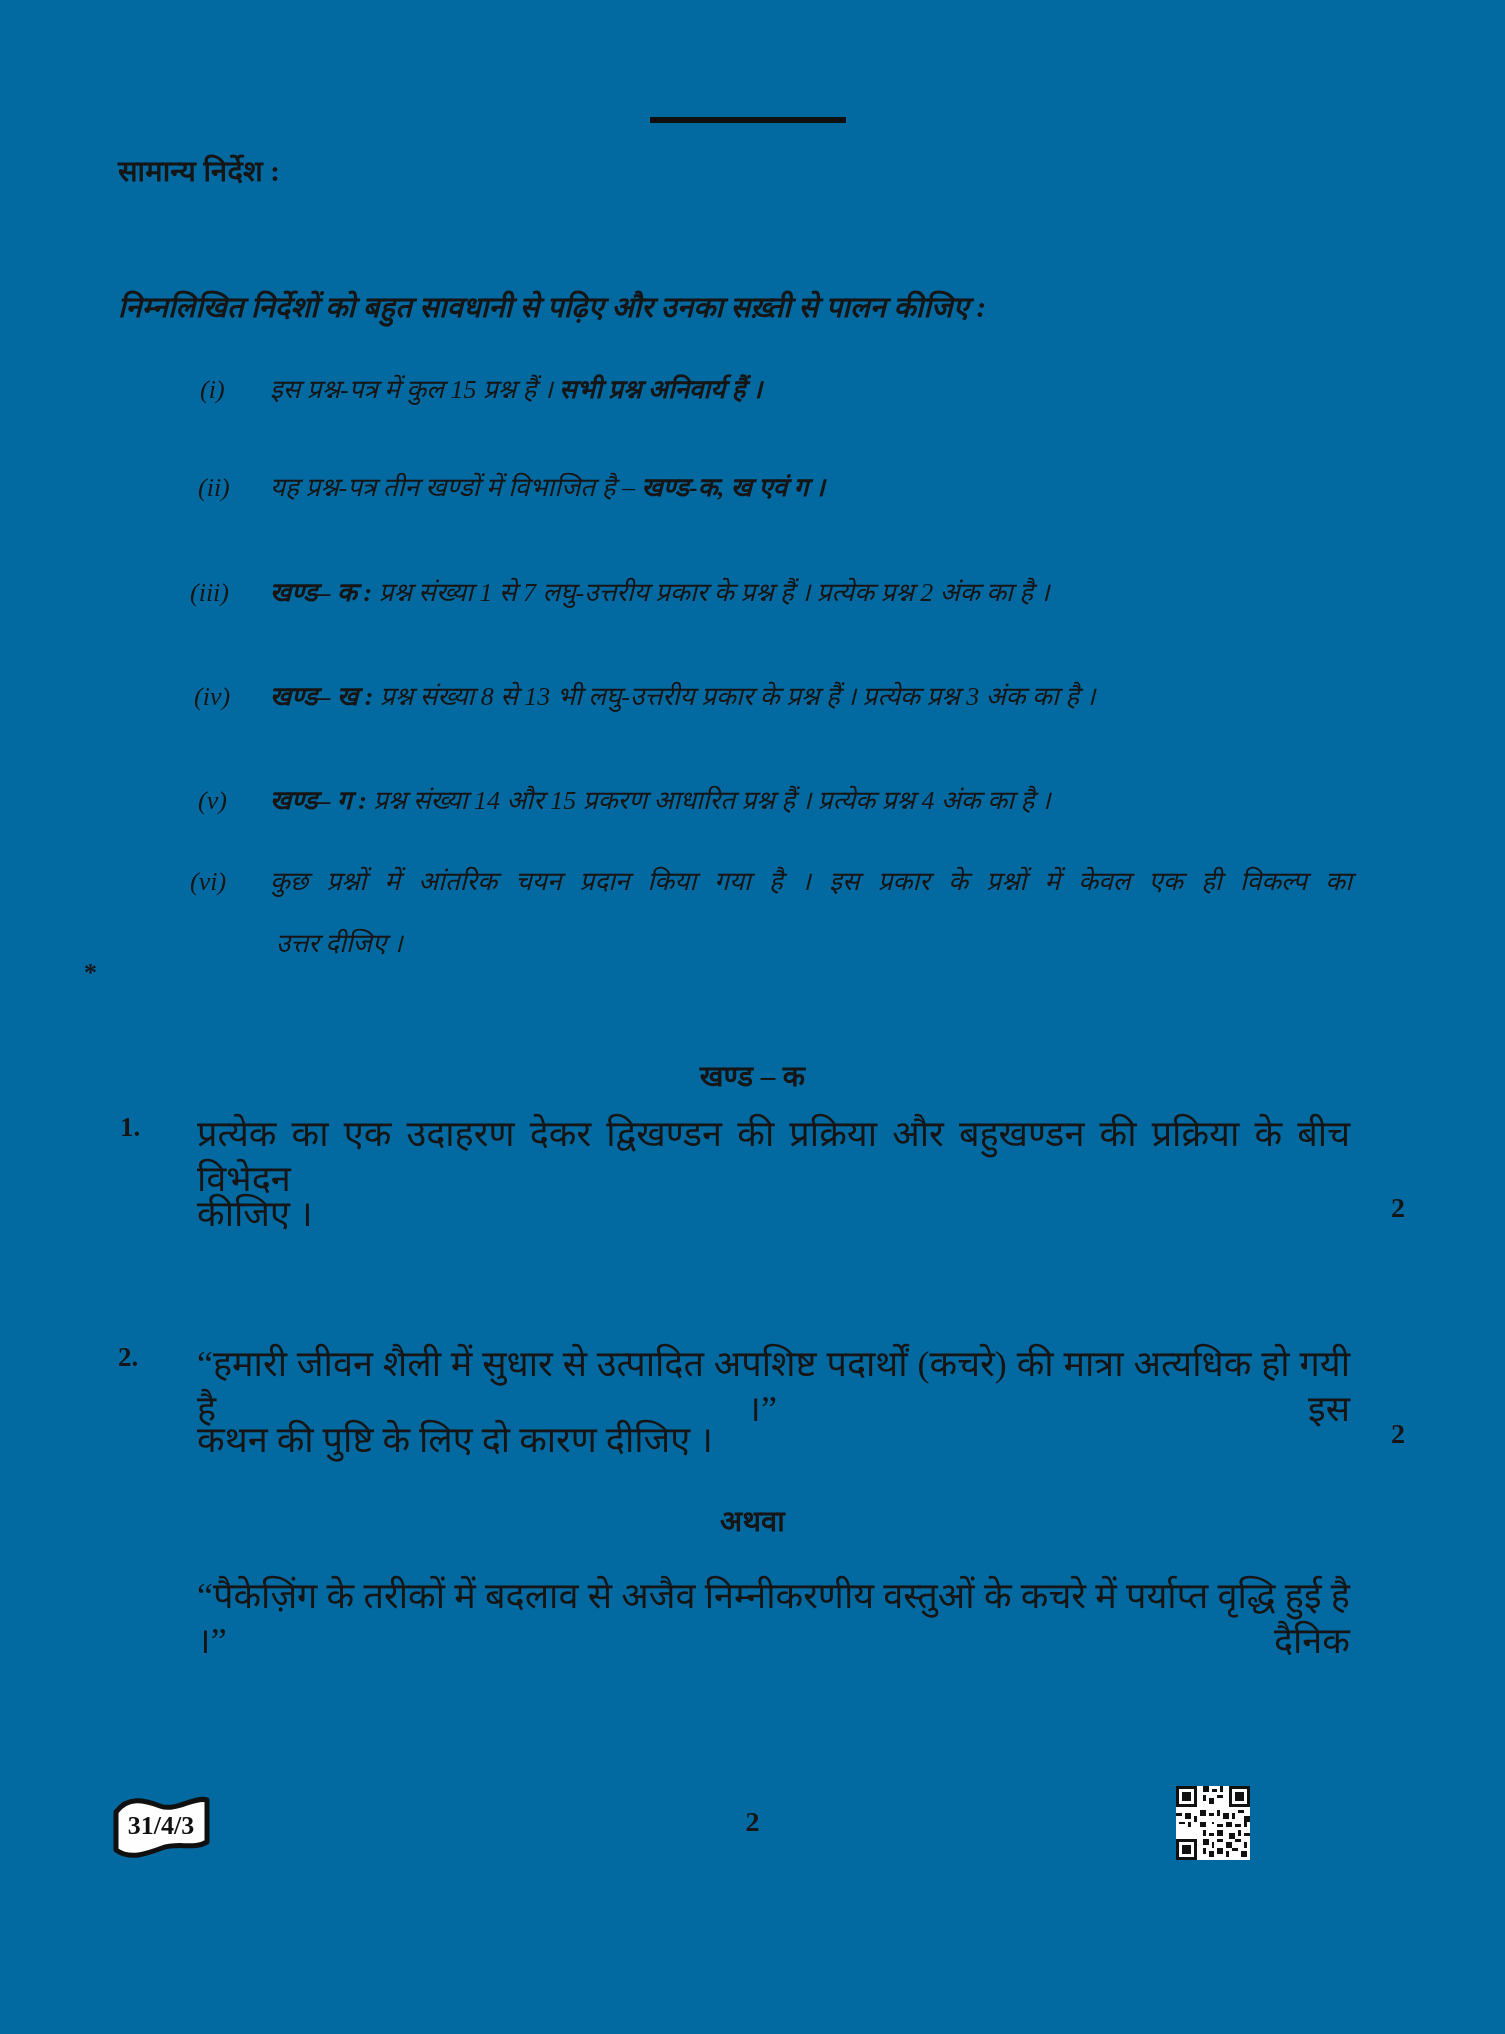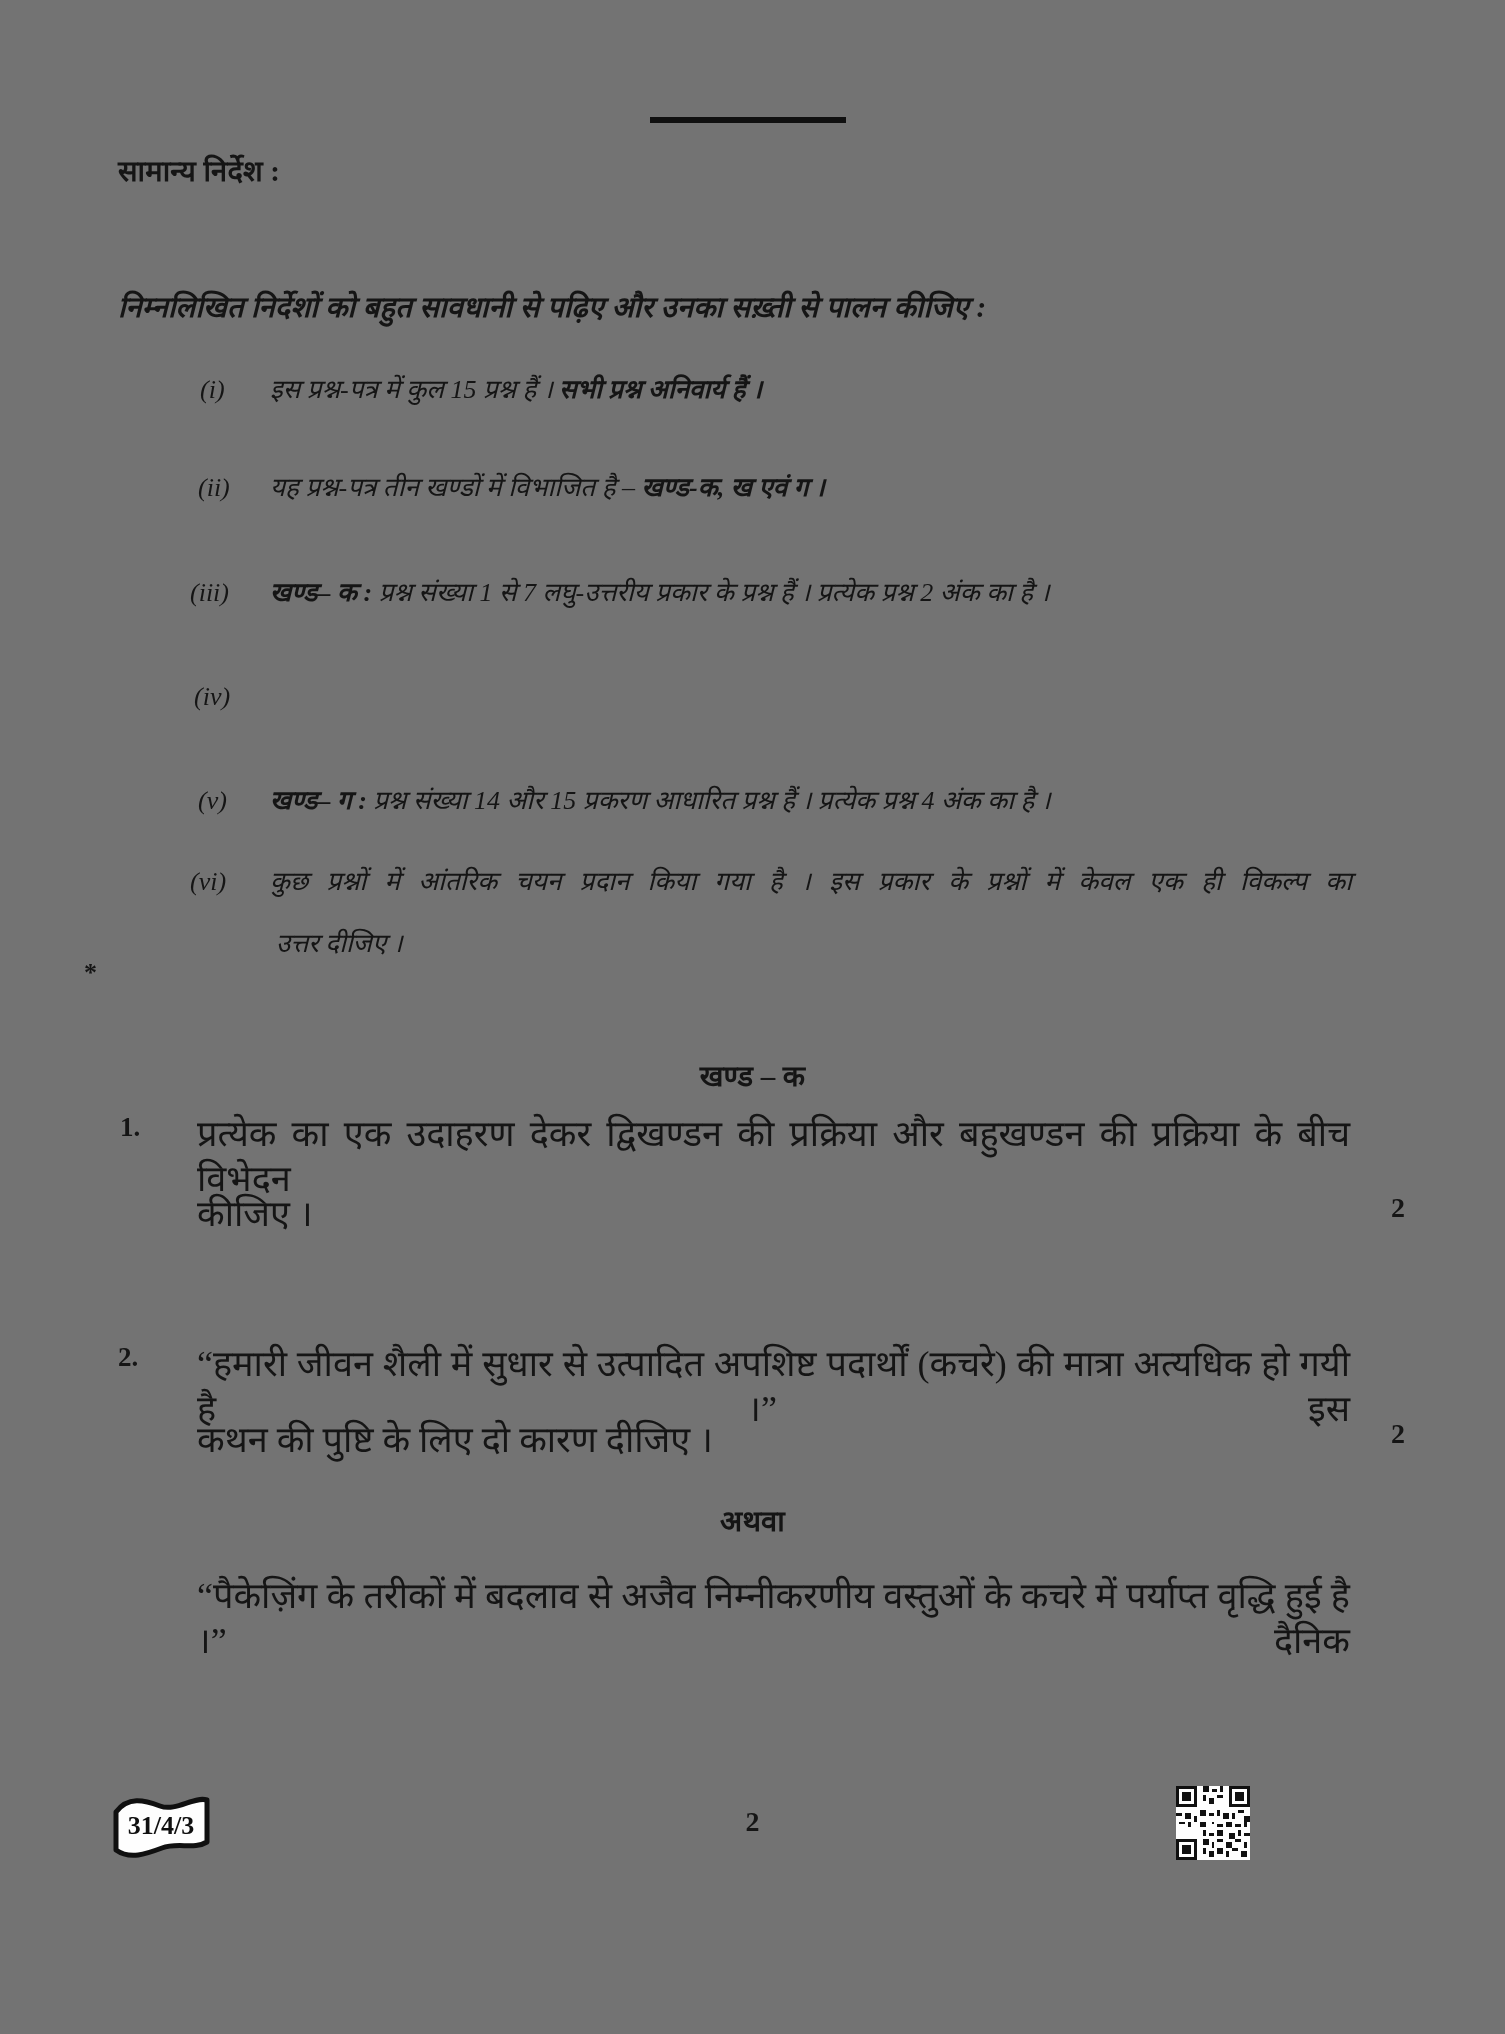--- a/index.html
+++ b/index.html
@@ -1,20 +1,20 @@
 <!DOCTYPE html>
 <html><head>
 <meta charset="utf-8">
 <style>
   html,body{margin:0;padding:0;background:#e8e8e8;}
   .page{
     position:relative;
     width:1505px;height:2034px;
     margin:0 auto;
-    background:#737373;
+    background:#0369a1;
     color:#151515;
     font-family:"Liberation Serif", serif;
     overflow:hidden;
   }
   .page .abs{position:absolute;}
   .rule{background:#101010;}
   .b{font-weight:700;}
   .hd{font-size:29px;font-weight:700;letter-spacing:.2px;}
   .it{font-style:italic;font-size:26px;line-height:1.25;}
   .qt{font-size:36px;line-height:1.25;}
@@ -46,20 +46,23 @@
   <div class="abs it" style="left:270px;top:472px;width:1082px;">
     <span>यह प्रश्न-पत्र तीन खण्डों में विभाजित है – </span><span class="b">खण्ड-क, ख एवं ग ।</span><span></span>
   </div>
 
   <div class="abs it" style="left:190px;top:577px;">(iii)</div>
   <div class="abs it" style="left:270px;top:577px;width:1082px;">
     <span></span><span class="b">खण्ड– क :</span><span> प्रश्न संख्या 1 से 7 लघु-उत्तरीय प्रकार के प्रश्न हैं । प्रत्येक प्रश्न 2 अंक का है ।</span>
   </div>
 
   <div class="abs it" style="left:194px;top:681px;">(iv)</div>
+  <div class="abs it" style="left:270px;top:681px;width:1082px;">
+    <span></span><span class="b">खण्ड– ख :</span><span> प्रश्न संख्या 8 से 13 भी लघु-उत्तरीय प्रकार के प्रश्न हैं । प्रत्येक प्रश्न 3 अंक का है ।</span>
+  </div>
 
   <div class="abs it" style="left:198px;top:785px;">(v)</div>
   <div class="abs it" style="left:270px;top:785px;width:1082px;">
     <span></span><span class="b">खण्ड– ग :</span><span> प्रश्न संख्या 14 और 15 प्रकरण आधारित प्रश्न हैं । प्रत्येक प्रश्न 4 अंक का है ।</span>
   </div>
 
   <div class="abs it" style="left:190px;top:866px;">(vi)</div>
   <div class="abs it jl" style="left:270px;top:866px;width:1082px;">
     <span>कुछ प्रश्नों में आंतरिक चयन प्रदान किया गया है । इस प्रकार के प्रश्नों में केवल एक ही विकल्प का</span><span class="b"></span><span></span>
   </div>

